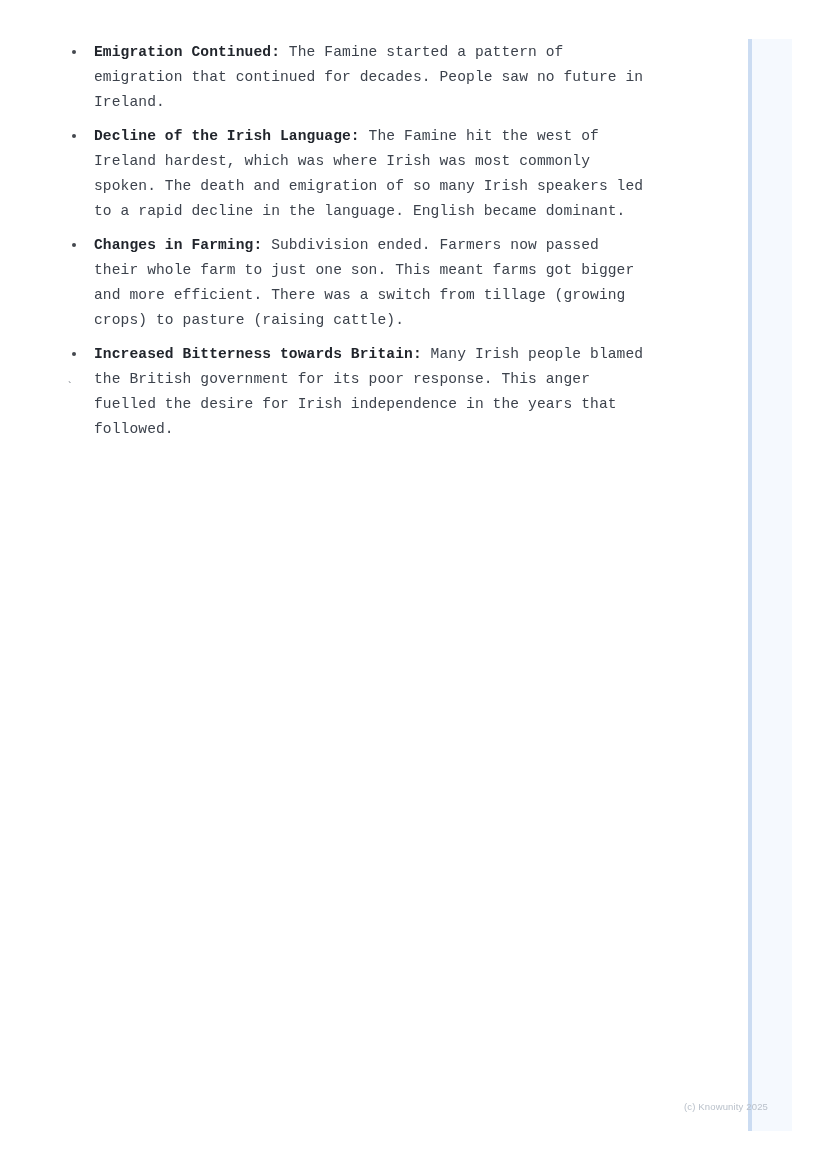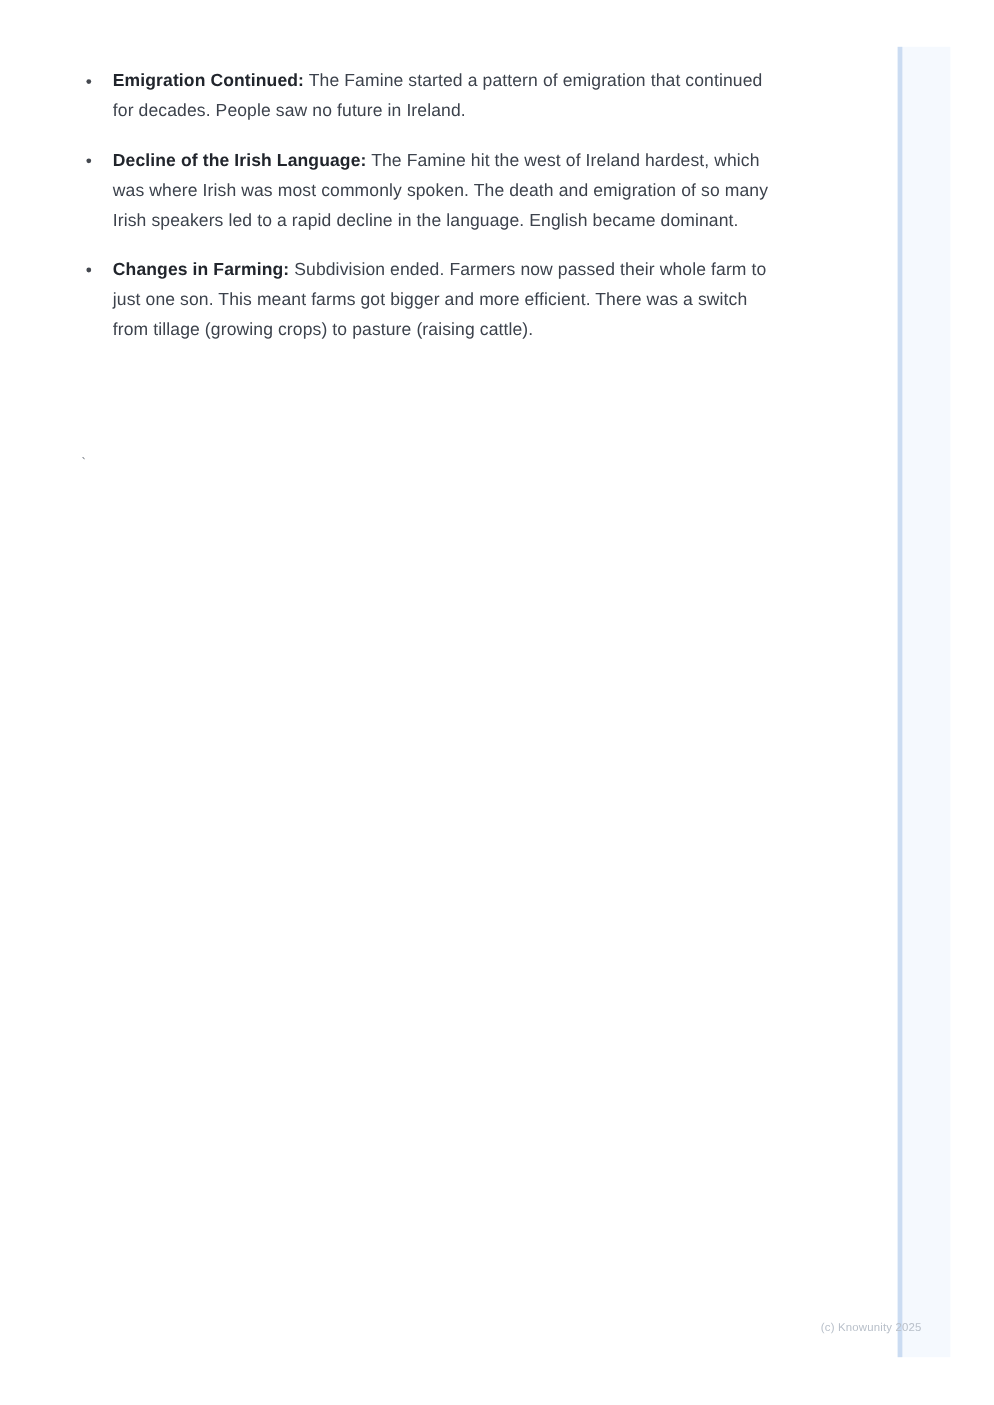--- a/index.html
+++ b/index.html
@@ -49,25 +49,26 @@
 
   ul.bullets {
     list-style: none;
     margin: 0;
     padding: 0;
   }
 
   ul.bullets > li {
     position: relative;
     padding-left: 26px;
-    margin: 16px 0 9px 0;
+    margin: 0 0 9px 0;
     font-size: 14.6px;
     line-height: 25px;
     color: #3c424c;
     letter-spacing: 0.1px;
+    font-family: Liberation Mono, monospace;
   }
 
   ul.bullets > li:last-child {
     margin-bottom: 0;
   }
 
   ul.bullets > li .dot {
     position: absolute;
     left: 4px;
     top: 10px;
@@ -124,20 +125,23 @@
       </li>
 
       <li>
         <span class="dot"></span><span class="lead">Decline of the Irish Language:</span><span class="rest"> The Famine hit the west of Ireland hardest, which was where Irish was most commonly spoken. The death and emigration of so many Irish speakers led to a rapid decline in the language. English became dominant.</span>
       </li>
 
       <li>
         <span class="dot"></span><span class="lead">Changes in Farming:</span><span class="rest"> Subdivision ended. Farmers now passed their whole farm to just one son. This meant farms got bigger and more efficient. There was a switch from tillage (growing crops) to pasture (raising cattle).</span>
       </li>
 
+      <li>
+        <span class="dot"></span><span class="lead">Increased Bitterness towards Britain:</span><span class="rest"> Many Irish people blamed the British government for its poor response. This anger fuelled the desire for Irish independence in the years that followed.</span>
+      </li>
 
     </ul>
   </div>
 
   <div id="stray-mark">`</div>
 
   <div id="footer-credit">(c) Knowunity 2025</div>
 
 </div>
 

